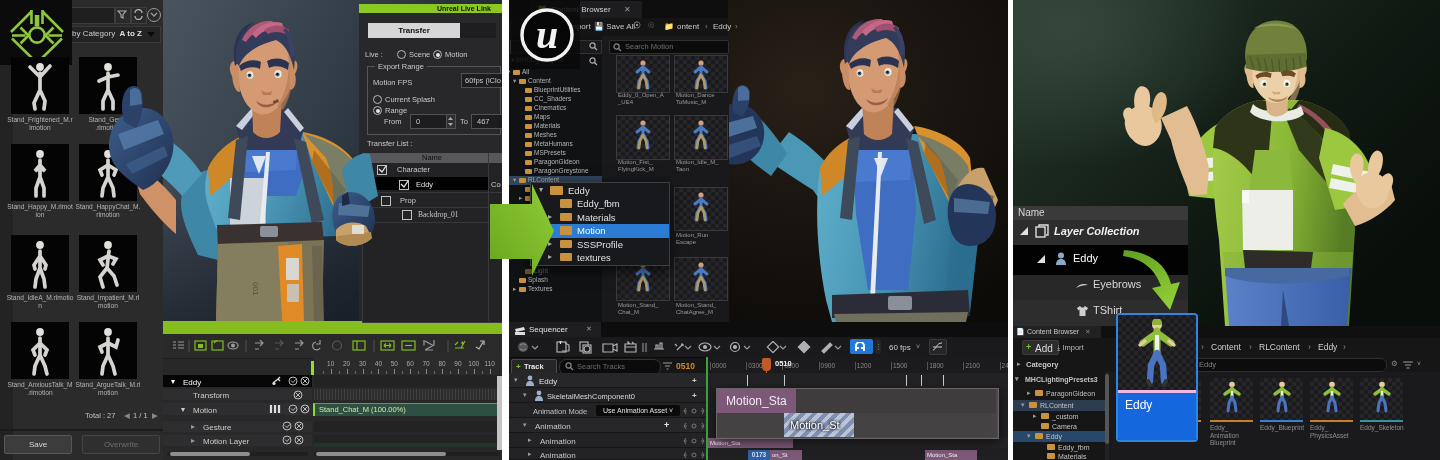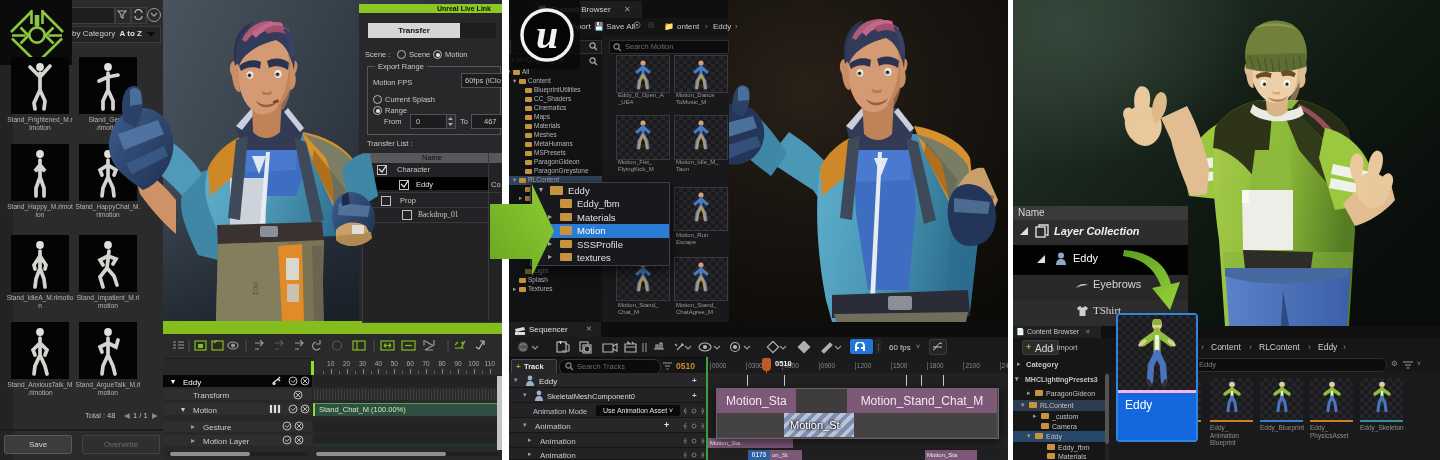--- a/index.html
+++ b/index.html
@@ -117,21 +117,21 @@
 <svg width="58" height="57">
             <g stroke="#d6d4d0" stroke-width="3.7" stroke-linecap="round" fill="none">
               <path d="M29 16 L29 33 M29 21 L21 25 L23 30 M29 21 L37 25 L39 18 M29 33 L24 44 L23 52 M29 33 L34 44 L36 52"></path>
             </g>
 <circle cx="29" cy="10" r="3.9" fill="#e2e0dc"></circle>
           </svg></div>
 <div class="abs" style="left:73px;top:381px;width:70px;font-size:6.6px;line-height:7.5px;color:#b4b4b4;text-align:center;">Stand_ArgueTalk_M.rl<br>motion</div>
       </div>
 
     <div class="abs" style="left:0;top:411px;width:163px;font-size:7.5px;color:#c0c0c0;">
-      <span style="position:absolute;left:85px;top:0;">Total : 48</span>
+      <span style="position:absolute;left:85px;top:0;">Total : 27</span>
       <span style="position:absolute;left:124px;top:0;color:#888;">◀</span>
       <span style="position:absolute;left:133px;top:0;">1 / 1</span>
       <span style="position:absolute;left:152px;top:0;color:#888;">▶</span>
     </div>
     <div class="abs" style="left:0;top:429px;width:163px;height:2px;background:#1c1c1c;"></div>
     <div class="abs" style="left:4px;top:435px;width:66px;height:17px;background:#3c3c3c;border:1px solid #585858;border-radius:2px;color:#d8d8d8;font-size:8px;text-align:center;line-height:17px;">Save</div>
     <div class="abs" style="left:82px;top:435px;width:76px;height:17px;background:#2f2f2f;border:1px solid #444;border-radius:2px;color:#6e6e6e;font-size:8px;text-align:center;line-height:17px;">Overwrite</div>
   </div>
 
   <div class="abs" style="left:163px;top:321px;width:339px;height:13px;background:#85bd1e;"></div>
@@ -272,21 +272,21 @@
     <div class="abs" style="left:153px;top:118px;width:130px;height:4px;background:#8f8f8f;border-radius:2px;"></div>
     <div class="abs" style="left:334px;top:42px;width:5px;height:74px;background:#c4c4c4;"></div>
   </div>
 
   <div class="abs" id="livelink" style="left:359px;top:4px;width:143px;height:317px;background:#28282b;font-size:7.5px;color:#c8c8c8;">
     <div class="abs" style="left:0;top:0;width:143px;height:9px;background:#8cc822;"></div>
     <div class="abs" style="left:0;top:0;width:143px;height:9px;font-size:7px;font-weight:bold;color:#0c1400;text-align:right;line-height:9px;"><span style="padding-right:11px;">Unreal Live Link</span></div>
     <div class="abs" style="left:9px;top:19px;width:128px;height:15px;background:#1e1e20;"></div>
     <div class="abs" style="left:9px;top:19px;width:92px;height:15px;background:#d6d6d6;color:#111;font-weight:bold;font-size:8px;text-align:center;line-height:15px;">Transfer</div>
 
-    <div class="abs" style="left:6px;top:46px;">Scene :</div>
+    <div class="abs" style="left:6px;top:46px;">Live :</div>
     <div class="abs" style="left:38px;top:46px;width:7px;height:7px;border:1px solid #b8b8b8;border-radius:50%;"></div>
     <div class="abs" style="left:50px;top:46px;">Scene</div>
     <div class="abs" style="left:74px;top:46px;width:7px;height:7px;border:1px solid #b8b8b8;border-radius:50%;"></div>
     <div class="abs" style="left:76.5px;top:48.5px;width:4px;height:4px;border-radius:50%;background:#e8e8e8;"></div>
     <div class="abs" style="left:86px;top:46px;">Motion</div>
 
     <div class="abs" style="left:8px;top:62px;width:132px;height:67px;border:1px solid #55555a;"></div>
     <div class="abs" style="left:16px;top:58px;background:#28282b;padding:0 3px;">Export Range</div>
     <div class="abs" style="left:14px;top:74px;">Motion FPS</div>
     <div class="abs" style="left:102px;top:69px;width:40px;height:13px;background:#1d1d1f;border:1px solid #515156;line-height:13px;padding-left:3px;">60fps (iClo</div>
@@ -295,21 +295,21 @@
     <div class="abs" style="left:14px;top:102px;width:7px;height:7px;border:1px solid #b8b8b8;border-radius:50%;"></div>
     <div class="abs" style="left:16.5px;top:104.5px;width:4px;height:4px;border-radius:50%;background:#e8e8e8;"></div>
     <div class="abs" style="left:26px;top:102px;">Range</div>
     <div class="abs" style="left:25px;top:113px;">From</div>
     <div class="abs" style="left:51px;top:110px;width:34px;height:13px;background:#1d1d1f;border:1px solid #515156;line-height:13px;padding-left:5px;">0</div>
     <div class="abs" style="left:87px;top:110px;width:8px;height:13px;background:#2f2f33;border:1px solid #515156;"></div>
     <svg class="abs" style="left:88px;top:112px;" width="7" height="11">
         <path d="M1 4 L3.5 1 L6 4 Z M1 7 L3.5 10 L6 7 Z" fill="#aaa"></path>
       </svg>
     <div class="abs" style="left:101px;top:113px;">To</div>
-    <div class="abs" style="left:112px;top:110px;width:27px;height:13px;background:#1d1d1f;border:1px solid #515156;line-height:13px;padding-left:12px;">467</div>
+    <div class="abs" style="left:112px;top:110px;width:27px;height:13px;background:#1d1d1f;border:1px solid #515156;line-height:13px;padding-left:5px;">467</div>
 
     <div class="abs" style="left:8px;top:135px;">Transfer List :</div>
     <div class="abs" style="left:3px;top:149px;width:140px;height:168px;background:#232326;border:1px solid #3a3a3e;"></div>
     <div class="abs" style="left:3px;top:149px;width:140px;height:10px;background:#58585c;color:#0e0e0e;text-align:center;line-height:10px;">Name</div>
     <div class="abs" style="left:129px;top:149px;width:1px;height:168px;background:#3a3a3e;"></div>
     <svg class="abs" style="left:5px;top:164px;" width="7" height="7">
         <path d="M6 0 L6 6 L0 6 Z" fill="#cccccc"></path>
       </svg>
     <div class="abs" style="left:18px;top:161px;width:8px;height:8px;border:1px solid #c0c0c0;"></div>
     <svg class="abs" style="left:19px;top:161px;" width="9" height="9">
@@ -842,21 +842,20 @@
       <div class="abs" style="left:199px;top:66px;width:300px;height:72px;background:#202022;"></div>
       <div class="abs" style="left:199px;top:115px;width:300px;height:11px;background:#242426;"></div>
       <div class="abs" style="left:199px;top:116px;width:83px;height:10px;background:#7d5878;color:#eee;font-size:6px;line-height:10px;padding-left:2px;overflow:hidden;">Motion_Sta</div>
       <div class="abs" style="left:199px;top:127px;width:300px;height:11px;background:#202022;"></div>
       <div class="abs" style="left:239px;top:128px;width:22px;height:10px;background:#2e5f9e;color:#cfe0ff;font-size:6.5px;font-weight:bold;line-height:10px;text-align:center;">0173</div>
       <div class="abs" style="left:261px;top:128px;width:30px;height:10px;background:#7d5878;color:#eee;font-size:6px;line-height:10px;padding-left:2px;overflow:hidden;">on_St</div>
       <div class="abs" style="left:416px;top:128px;width:50px;height:10px;background:#7d5878;color:#eee;font-size:6px;line-height:10px;padding-left:2px;overflow:hidden;">Motion_Sta</div>
       <div class="abs" style="left:207px;top:66px;width:281px;height:49px;background:#4c484b;border:1px solid #6a6468;box-shadow:0 3px 10px rgba(0,0,0,.6);"></div>
       <div class="abs" style="left:208px;top:67px;width:279px;height:24px;background:#3f3c3e;"></div>
       <div class="abs" style="left:208px;top:67px;width:70px;height:24px;background:#7d5878;color:#f0eaf0;font-size:12px;line-height:24px;padding-left:9px;overflow:hidden;">Motion_Sta</div>
-      <div class="abs" style="left:338px;top:67px;width:150px;height:24px;background:#7d5878;color:#f0eaf0;font-size:12px;line-height:24px;text-align:center;overflow:hidden;">Motion_Stand_Chat_M</div>
       <div class="abs" style="left:208px;top:91px;width:279px;height:24px;background:#454244;"></div>
       <div class="abs" style="left:275px;top:91px;width:64px;height:24px;background:repeating-linear-gradient(135deg,#b9c4d6 0 4px,#7f8fb2 4px 8px);color:#fff;font-size:11px;line-height:24px;padding-left:6px;overflow:hidden;text-shadow:0 0 3px #000,0 0 3px #000;">Motion_St</div>
     </div>
     <div class="abs" style="left:100px;top:40px;width:118px;height:12px;background:#0b0b0c;border:1px solid #303034;border-radius:2px;"></div>
     <svg class="abs" style="left:104px;top:43px" width="9" height="9">
       <circle cx="3.5" cy="3.5" r="2.6" fill="none" stroke="#888" stroke-width="1.2"></circle>
       <path d="M5.5 5.5 L8 8" stroke="#888" stroke-width="1.2"></path>
     </svg>
     <span class="abs" style="left:116px;top:42px;color:#6e6e6e;font-size:7.5px;">Search Motion</span>
 
@@ -999,33 +998,33 @@
 <span class="abs" style="left:60px;top:46px;color:#fff;">Eddy</span>
 <div class="abs" style="left:0;top:69px;width:175px;height:25px;background:#282828;"></div>
 <svg class="abs" style="left:62px;top:76px" width="14" height="8">
         <path d="M1 6 C4 2 9 1 13 3 C9 3 4 4 1 6 Z" fill="#cfcfcf"></path>
       </svg>
 <span class="abs" style="left:80px;top:72px;">Eyebrows</span>
 <div class="abs" style="left:0;top:94px;width:175px;height:26px;background:#2d2d2d;"></div>
 <svg class="abs" style="left:63px;top:99px" width="13" height="12">
         <path d="M1 3 L4 1 L5.5 2.5 L7.5 2.5 L9 1 L12 3 L10.5 5.5 L9.5 4.5 L9.5 11 L3.5 11 L3.5 4.5 L2.5 5.5 Z" fill="#cfcfcf"></path>
       </svg>
-<span class="abs" style="left:80px;top:98px;font-family:Liberation Serif, serif;">TShirt</span>
+<span class="abs" style="left:80px;top:98px;">TShirt</span>
 </div>
 
   <div class="abs" id="cb3" style="left:0;top:326px;width:427px;height:134px;background:#161616;font-size:7.5px;color:#c0c0c0;">
       <div class="abs" style="left:0;top:0;width:427px;height:12px;background:#101010;"></div>
       <div class="abs" style="left:0;top:0;width:88px;height:12px;background:#212121;"></div>
       <span class="abs" style="left:14px;top:2px;color:#c8c8c8;font-size:7px;">Content Browser</span>
       <span class="abs" style="left:72px;top:2px;color:#888;font-size:6.5px;">✕</span>
       <span class="abs" style="left:3px;top:2px;color:#888;font-size:7px;">📄</span>
       <div class="abs" style="left:9px;top:14px;width:35px;height:13px;background:#2c2c2e;border:1px solid #3c3c3c;border-radius:2px;"></div>
       <span class="abs" style="left:13px;top:16px;color:#7cc12e;font-weight:bold;font-size:9px;">+</span>
       <span class="abs" style="left:22px;top:17px;color:#ddd;font-size:10px;">Add</span>
-      <span class="abs" style="left:38px;top:17px;color:#bbb;">⤓ Import</span>
+      <span class="abs" style="left:44px;top:17px;color:#bbb;">⤓ Import</span>
       <span class="abs" style="left:178px;top:16px;color:#666;">|</span>
       <span class="abs" style="left:188px;top:16px;color:#8a8a8a;font-size:8.5px;">›</span>
       <span class="abs" style="left:198px;top:16px;color:#d0d0d0;font-size:8.5px;">Content</span>
       <span class="abs" style="left:236px;top:16px;color:#8a8a8a;font-size:8.5px;">›</span>
       <span class="abs" style="left:246px;top:16px;color:#d0d0d0;font-size:8.5px;">RLContent</span>
       <span class="abs" style="left:295px;top:16px;color:#8a8a8a;font-size:8.5px;">›</span>
       <span class="abs" style="left:305px;top:16px;color:#d0d0d0;font-size:8.5px;">Eddy</span>
       <span class="abs" style="left:330px;top:16px;color:#8a8a8a;font-size:8.5px;">›</span>
       <span class="abs" style="left:4px;top:34px;color:#999;font-size:7px;">▸</span>
       <span class="abs" style="left:13px;top:34px;color:#c8c8c8;font-weight:bold;font-size:7.5px;">Category</span>

